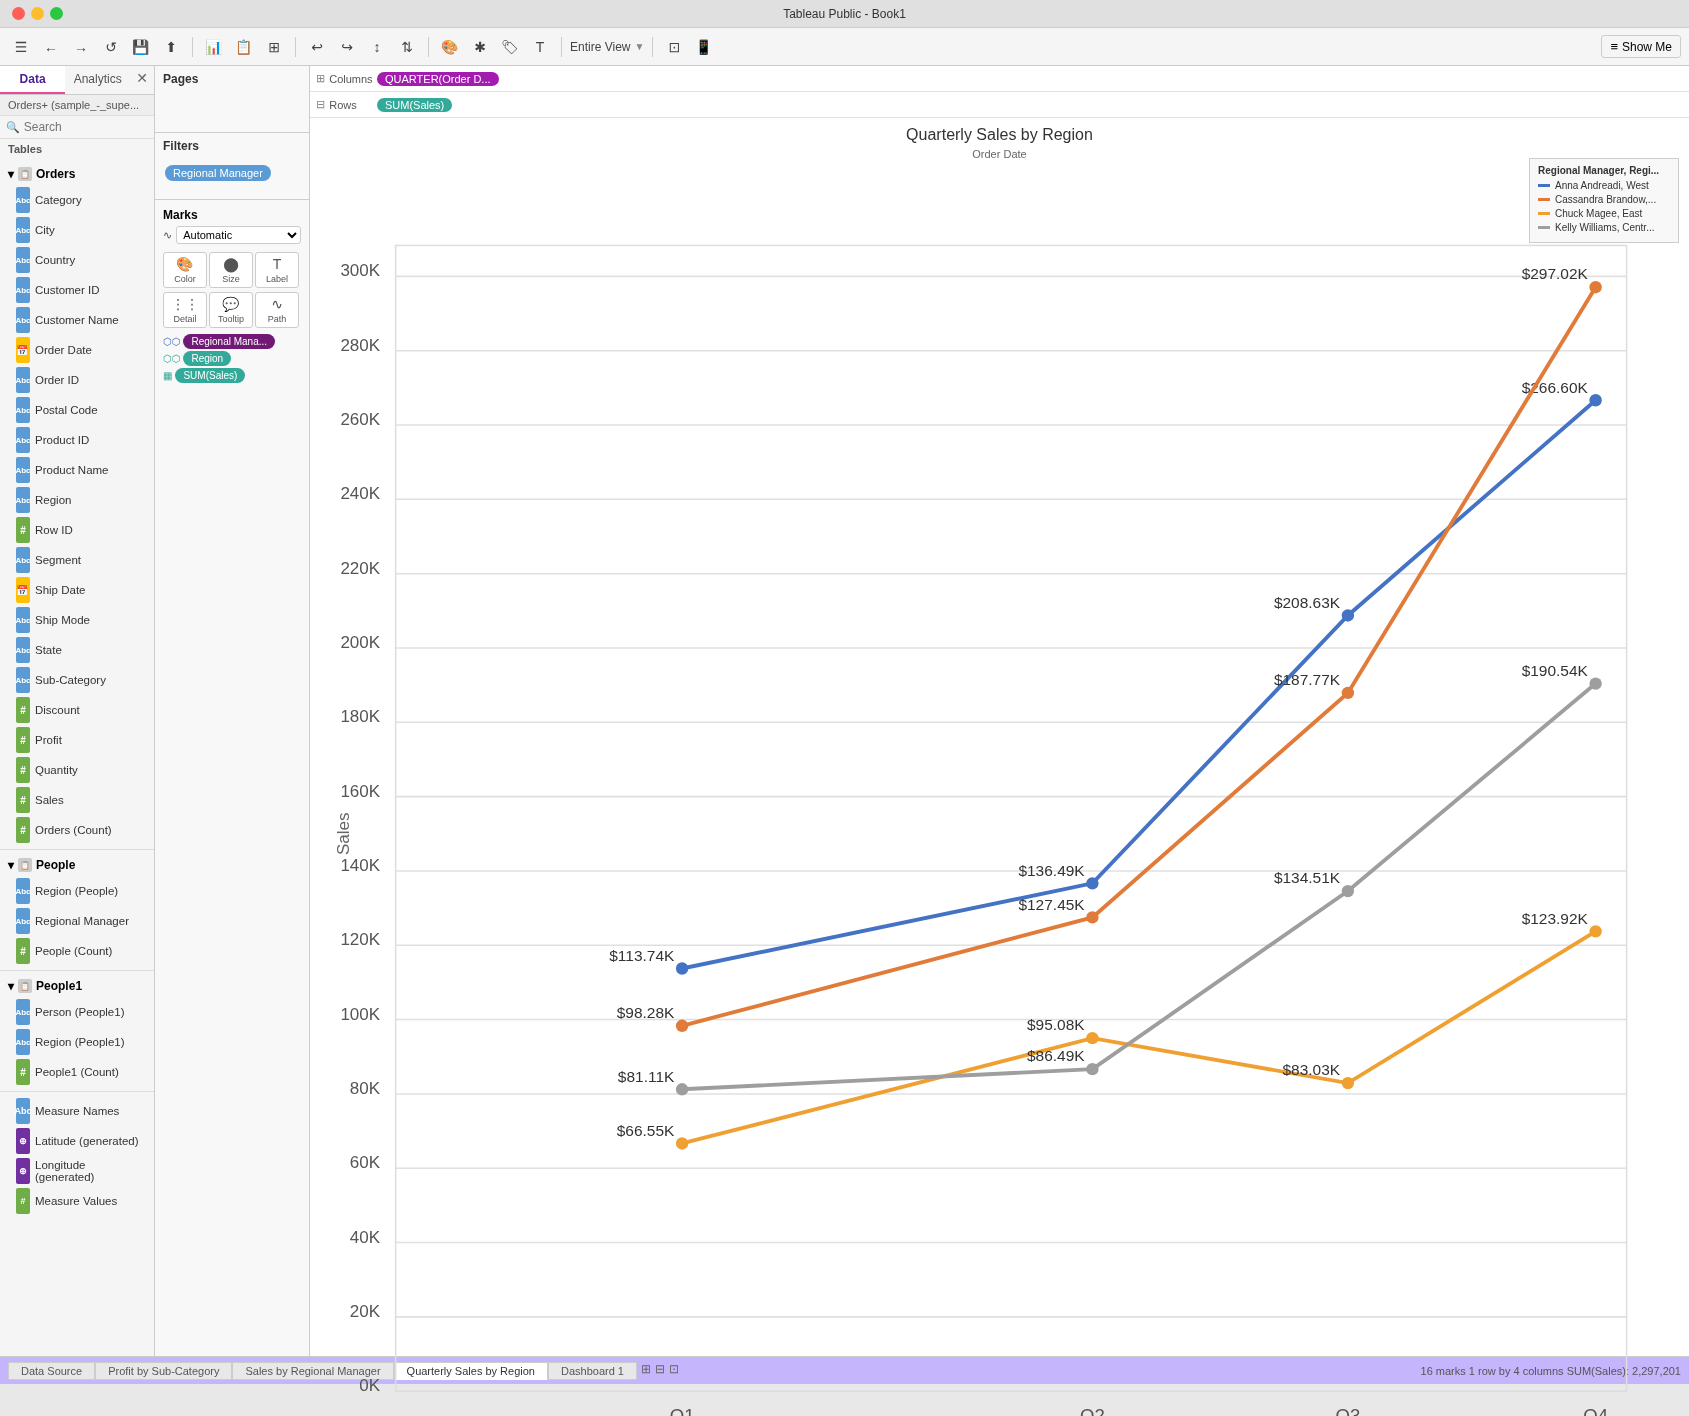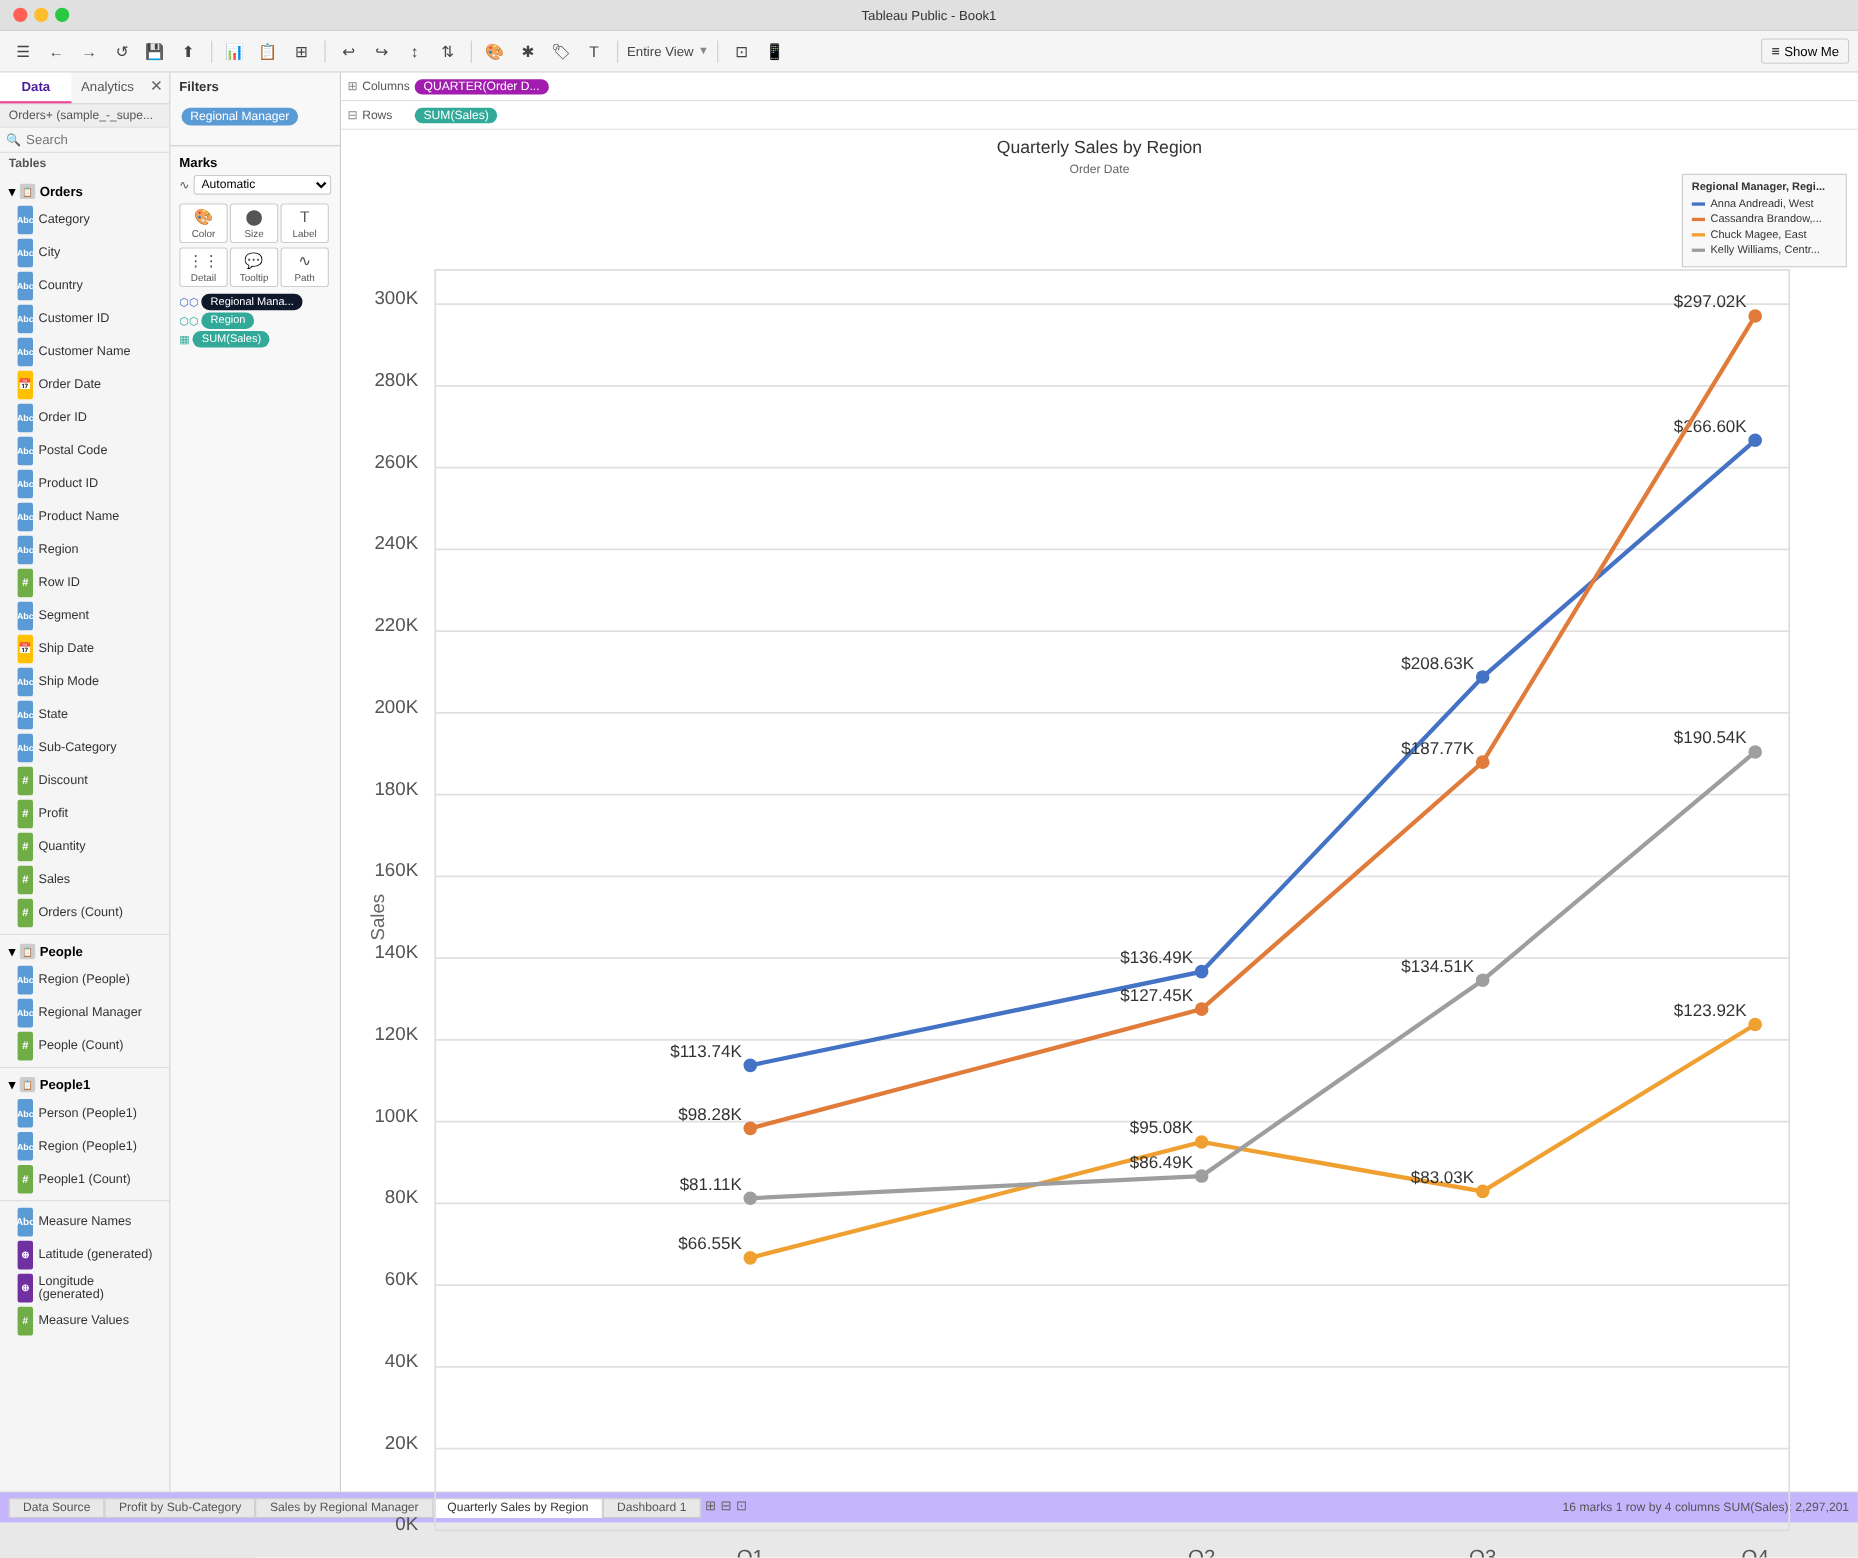--- a/index.html
+++ b/index.html
@@ -52,21 +52,21 @@
     
     .marks-section { padding: 4px 8px; }
     .marks-title { font-size: 12px; font-weight: 600; padding: 4px 0; }
     .marks-type { display: flex; align-items: center; gap: 4px; margin-bottom: 8px; }
     .marks-type select { font-size: 11px; padding: 2px 4px; border: 1px solid #ccc; background: white; border-radius: 3px; }
     .marks-icons-row { display: flex; gap: 2px; margin-bottom: 4px; }
     .mark-btn { width: 44px; height: 36px; display: flex; flex-direction: column; align-items: center; justify-content: center; border: 1px solid #ccc; background: white; border-radius: 3px; cursor: pointer; font-size: 9px; color: #555; gap: 2px; }
     .mark-btn-icon { font-size: 14px; }
     .mark-pill { display: flex; align-items: center; gap: 3px; margin: 2px 0; }
     .mark-pill-label { font-size: 10px; padding: 2px 8px; border-radius: 10px; color: white; cursor: pointer; }
-    .mark-pill-label.blue { background: #0f172a; }
+    .mark-pill-label.blue { background: #701a75; }
     .mark-pill-label.teal { background: #3a9; }
     .mark-pill-label.teal2 { background: #3a9; }
 
     
     .chart-area { flex: 1; background: white; display: flex; flex-direction: column; }
     .shelf-row { display: flex; align-items: center; padding: 2px 6px; border-bottom: 1px solid #e0e0e0; min-height: 26px; gap: 6px; }
     .shelf-label { font-size: 11px; color: #555; width: 55px; flex-shrink: 0; display: flex; align-items: center; gap: 4px; }
     .shelf-pill { background: #a21caf; color: white; border-radius: 10px; padding: 1px 8px; font-size: 11px; display: inline-flex; align-items: center; gap: 3px; cursor: pointer; }
     .shelf-pill.green { background: #3a9; }
     .chart-container { flex: 1; position: relative; padding: 8px; }
@@ -312,20 +312,24 @@
       </div>
       <div class="field-item">
         <div class="field-icon hash">#</div>
         <span class="field-name">Measure Values</span>
       </div>
     </div>
   </div>
 
   <div class="middle-panel">
     <div class="panel-section">
+      <div class="panel-title">Pages</div>
+      <div class="panel-body"></div>
+    </div>
+    <div class="panel-section">
       <div class="panel-title">Filters</div>
       <div class="panel-body">
         <span class="filter-pill">Regional Manager</span>
       </div>
     </div>
     <div class="marks-section">
       <div class="marks-title">Marks</div>
       <div class="marks-type">
         <span style="font-size:11px;color:#555;">∿</span>
         <select style="font-size:11px;border:1px solid #ccc;padding:1px 2px;background:white;border-radius:3px;flex:1;">

